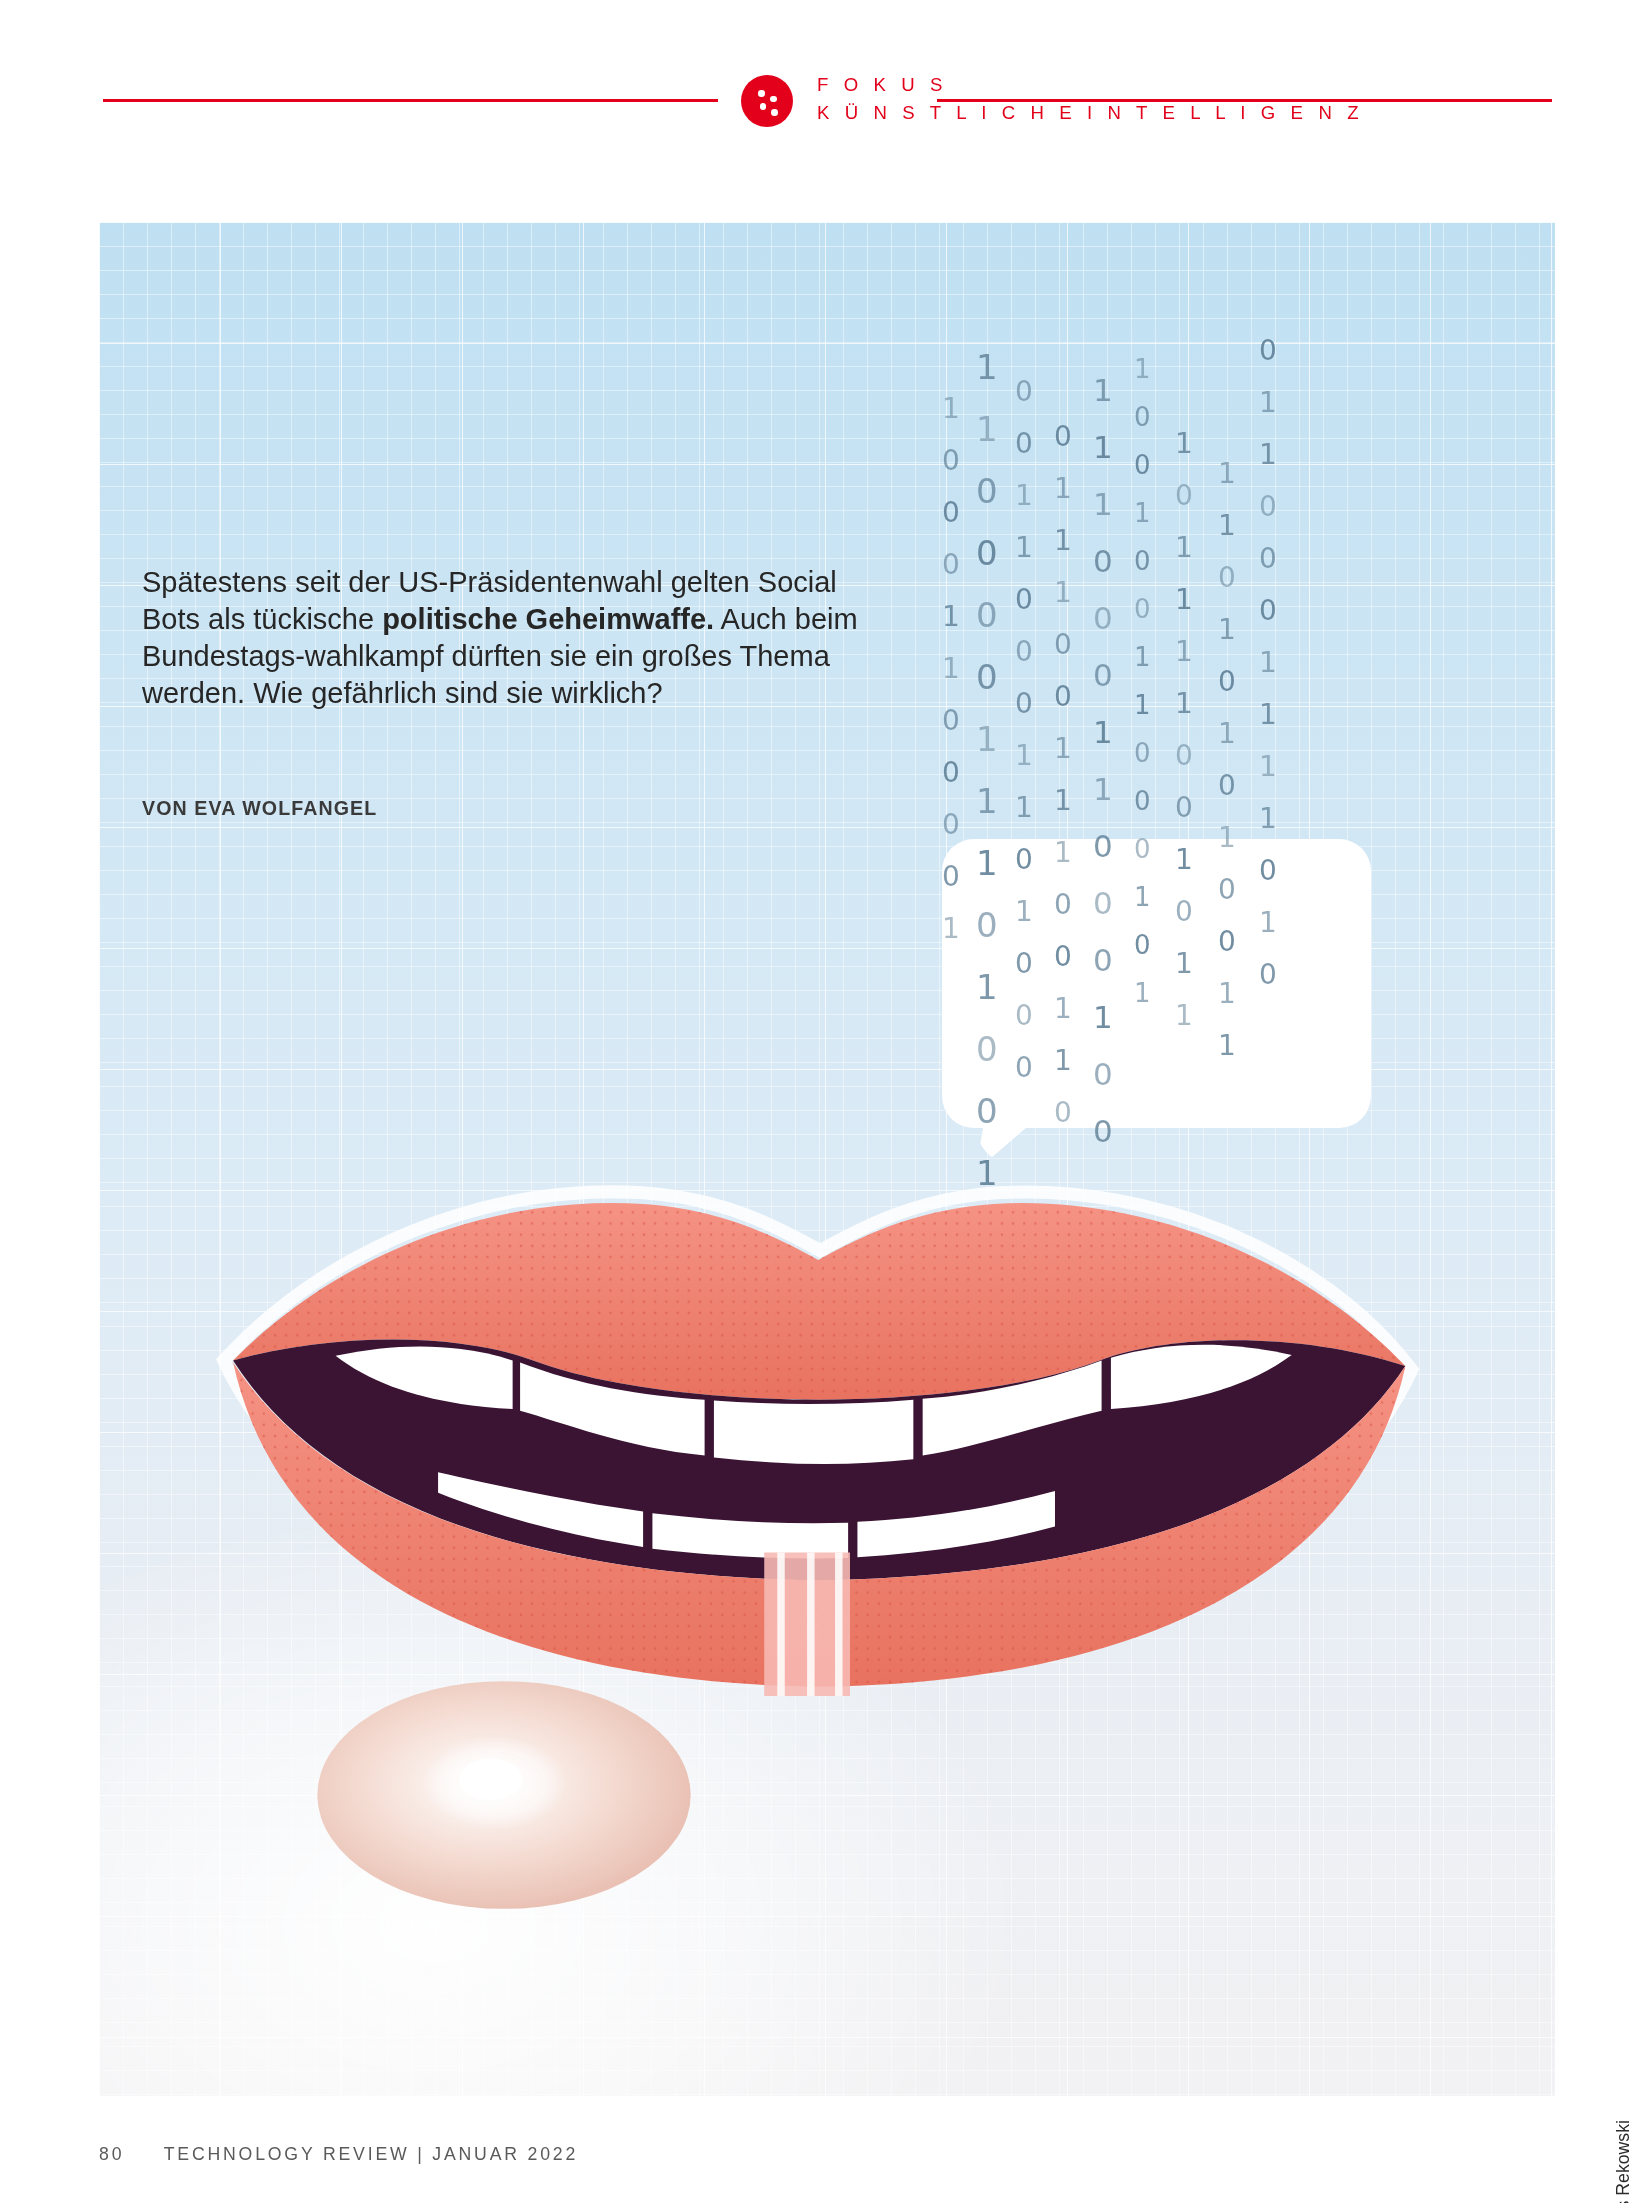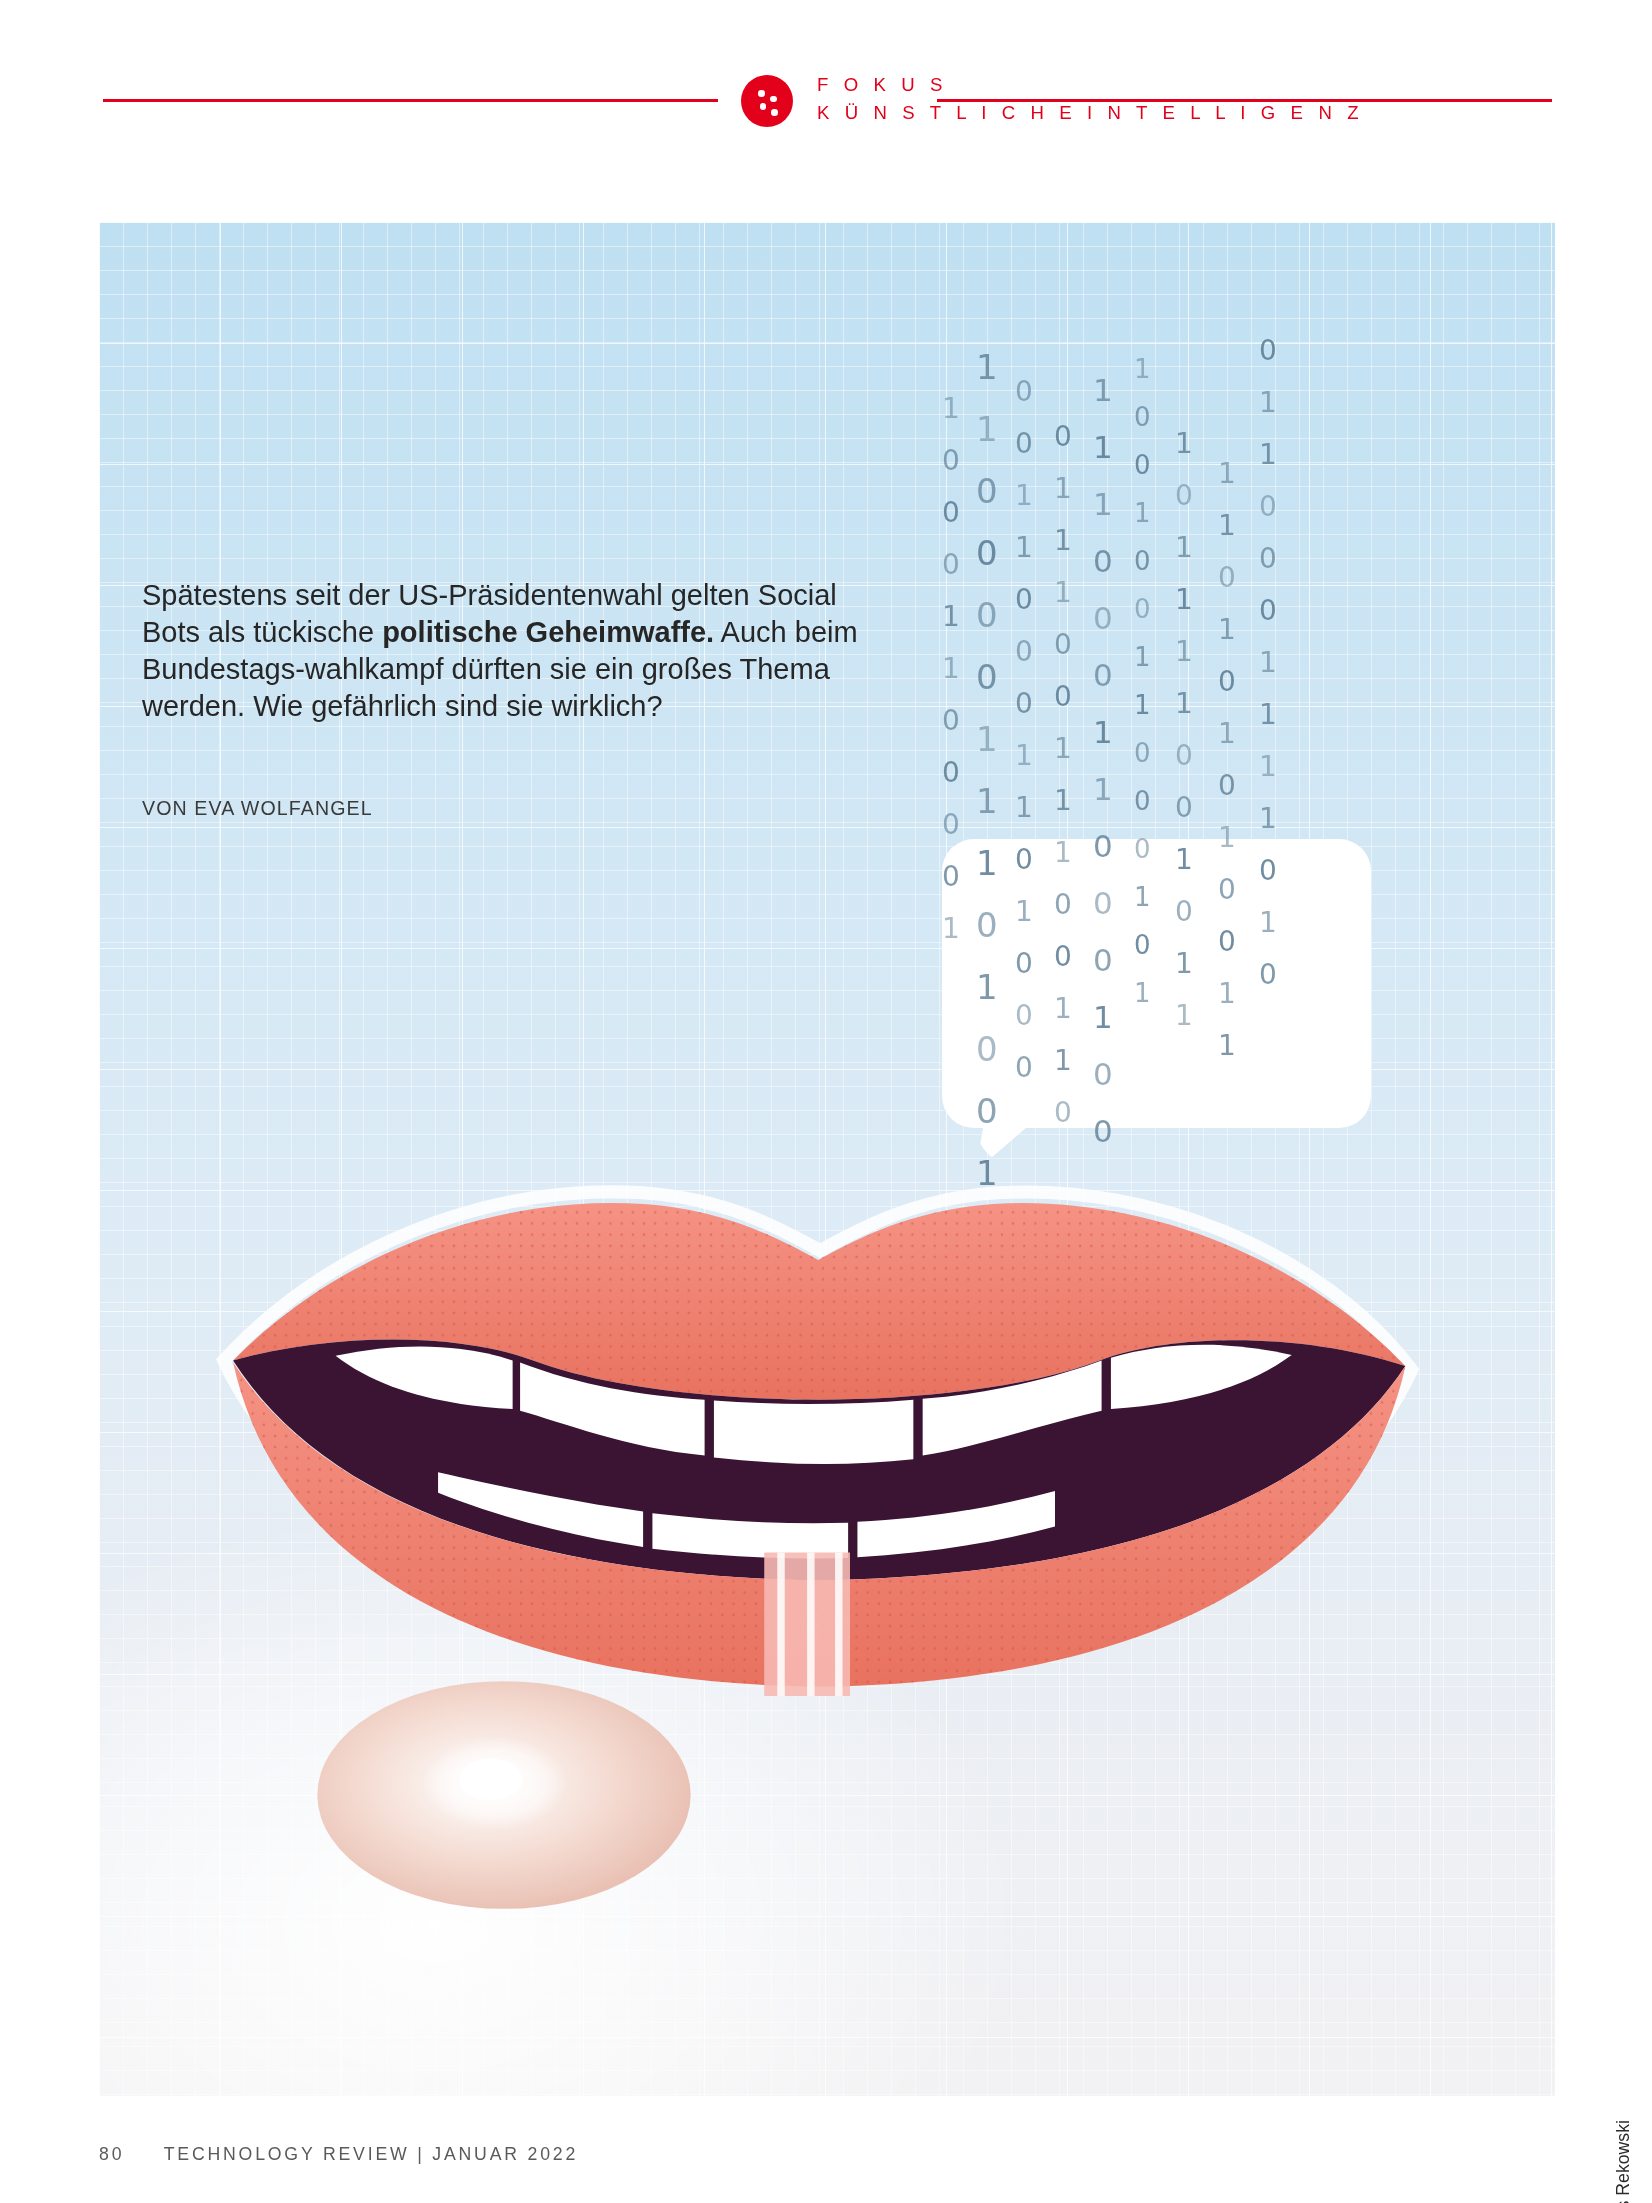--- a/index.html
+++ b/index.html
@@ -76,26 +76,26 @@
   .headline .l1{
     display:block;font-size:82px;font-weight:400;letter-spacing:-0.9px;
   }
   .headline .l2{
     display:block;font-size:86px;font-weight:700;letter-spacing:-0.9px;margin-top:7.5px;
   }
 
   
   .dek{
     position:absolute;left:142px;top:564px;width:718px;
-    font-size:29px;line-height:37px;color:#262626;margin-top:13px;
+    font-size:29px;line-height:37px;color:#262626;
   }
   .dek b{font-weight:700;}
   .byline{
     position:absolute;left:142px;top:797px;
-    font-size:19.6px;letter-spacing:1.1px;color:#3a3a3a;
+    font-size:19.6px;letter-spacing:1.1px;color:#3a3a3a;font-weight:bold;
   }
 
   
   .binary{
     position:absolute;left:942px;top:308px;width:494px;height:820px;
     color:#5b7c93;opacity:.95;
     font-family:"DejaVu Sans", sans-serif;
   }
   .bcol{position:absolute;top:0;display:flex;flex-direction:column;align-items:center;}
   .bcol span{display:block;}

